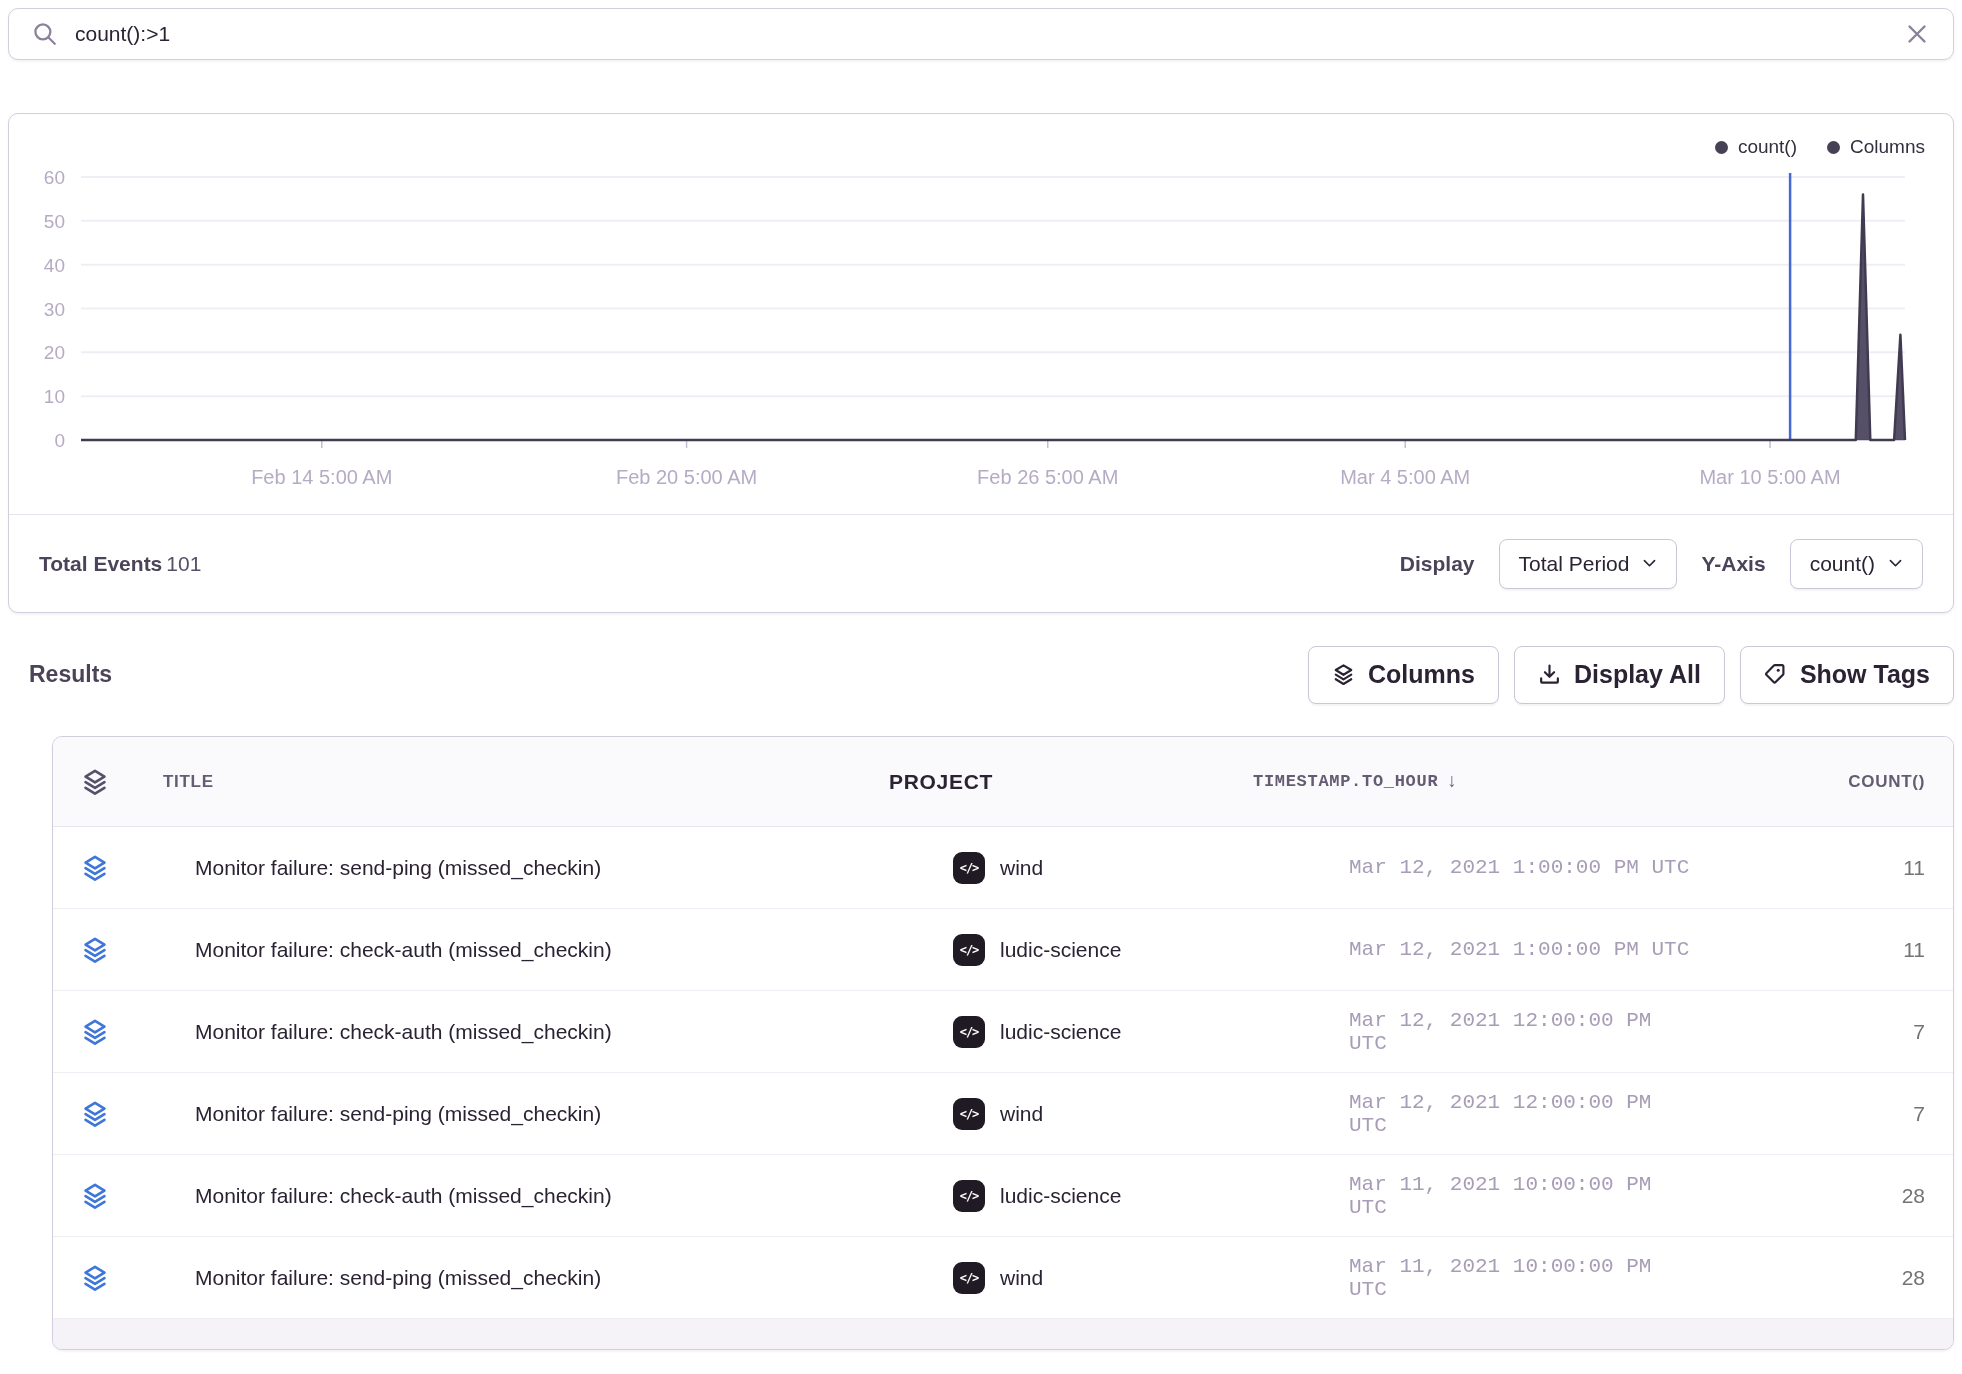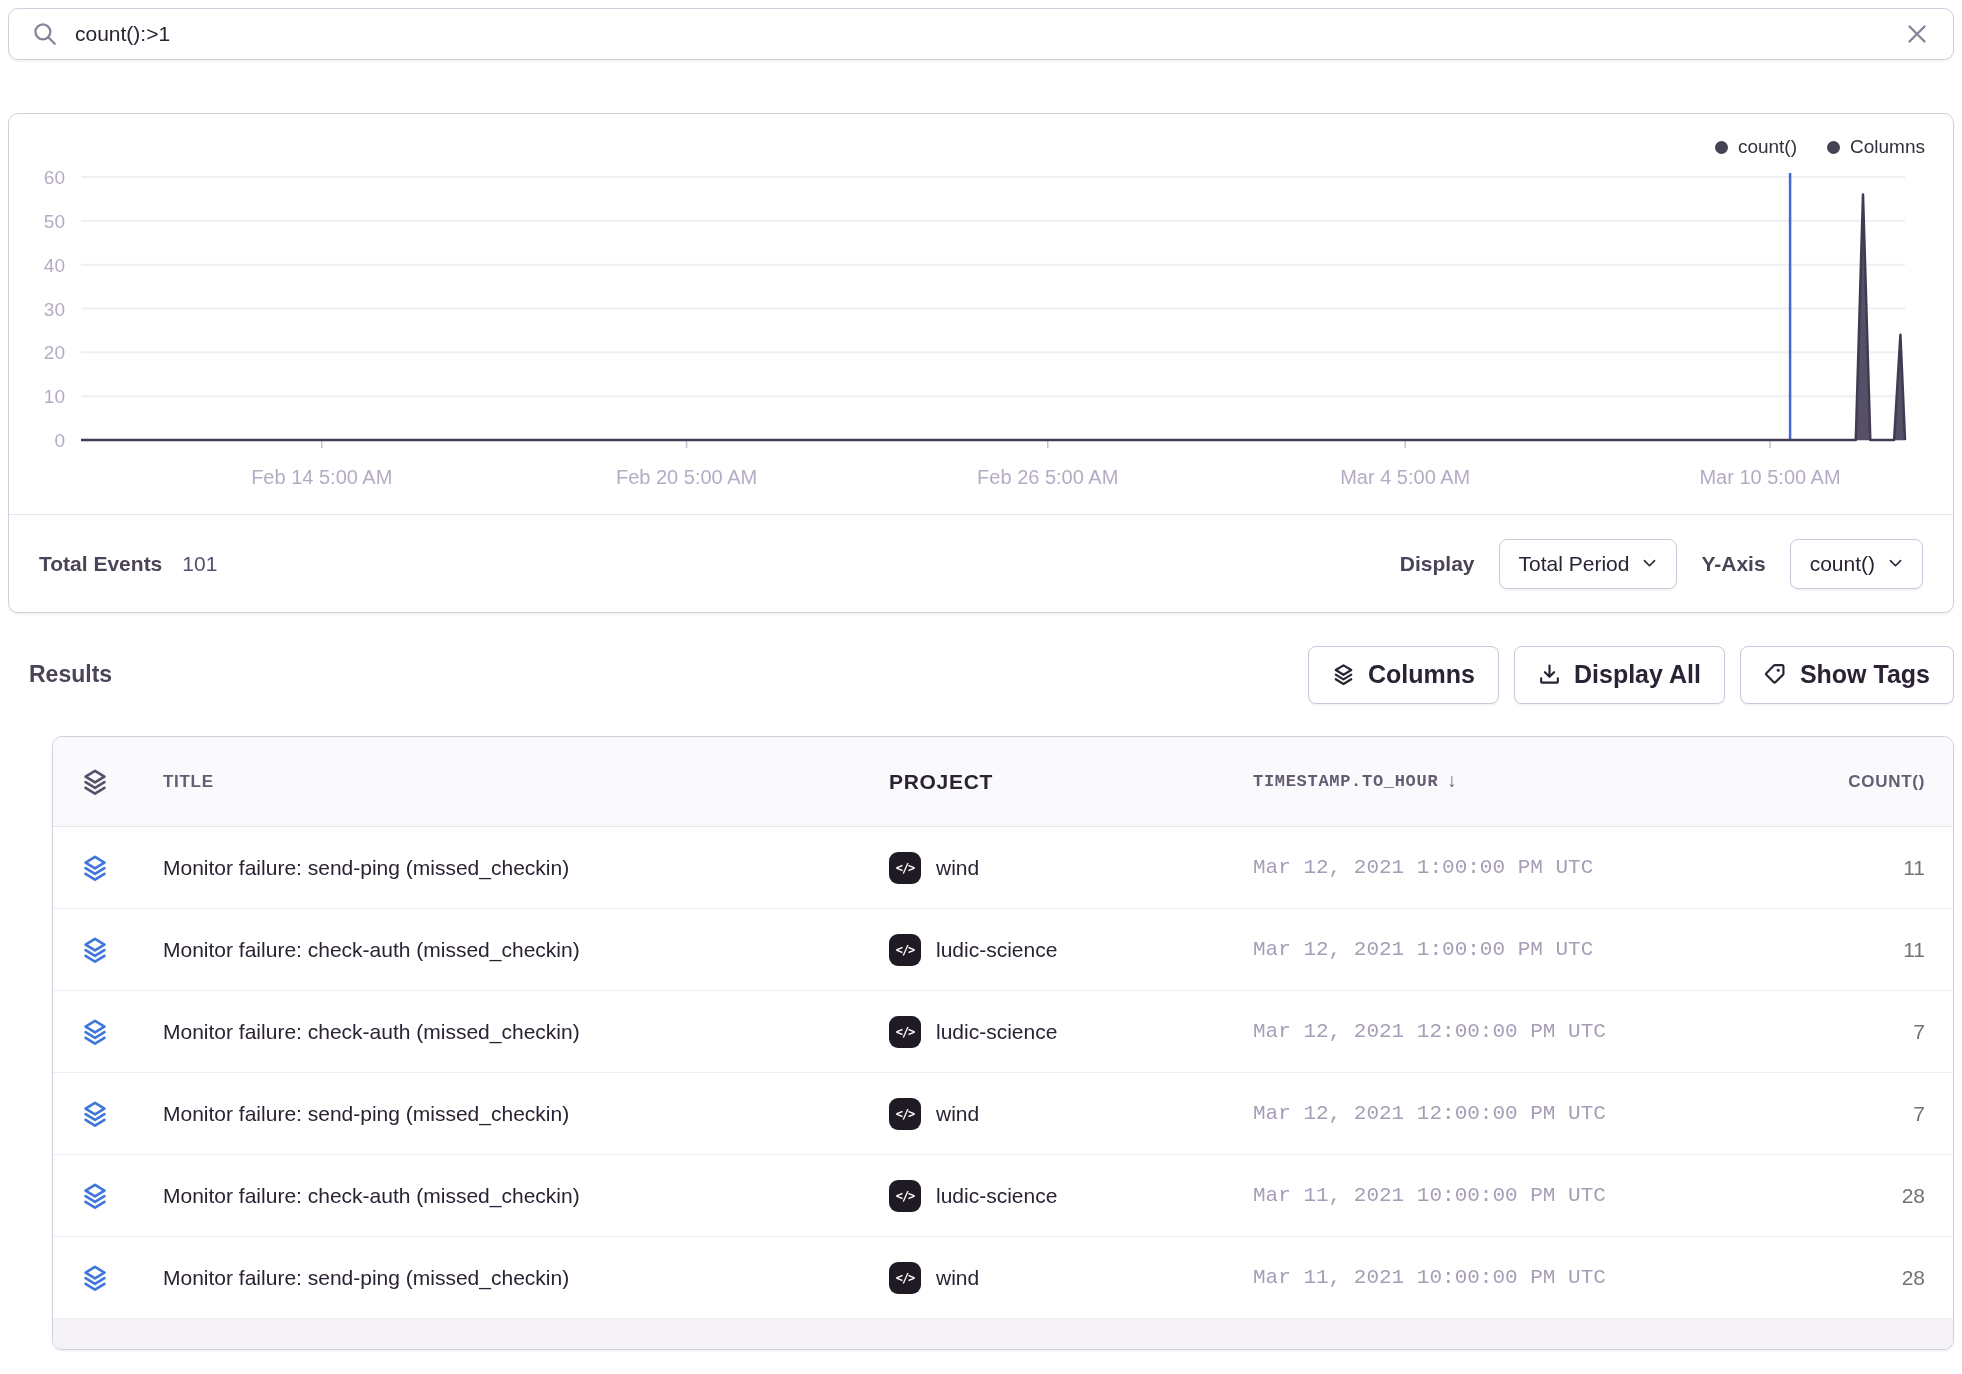--- a/index.html
+++ b/index.html
@@ -31,21 +31,21 @@
   .legend-dot { width:13px; height:13px; border-radius:50%; background:#474156; }
   #chart-svg { position:absolute; left:0; top:0; width:100%; height:404px; }
   text.ylab { font-family:"Liberation Sans",sans-serif; font-size:19px; fill:#b5abc4; text-anchor:end; }
   text.xlab { font-family:"Liberation Sans",sans-serif; font-size:20px; fill:#b5abc4; text-anchor:middle; }
 
   .chart-footer {
     position:absolute; left:0; right:0; top:400px; bottom:0;
     border-top:1.5px solid #e8e4ee;
     display:flex; align-items:center; padding:0 30px;
   }
-  .footer-left { display:flex; align-items:baseline; gap:20px; font-size:21px; }
+  .footer-left { display:flex; align-items:baseline; gap:4px; font-size:21px; }
   .flabel { font-weight:700; color:#4b4358; }
   .fvalue { color:#57506b; }
   .footer-right { margin-left:auto; display:flex; align-items:center; gap:24px; }
   .dd-label { font-size:21px; font-weight:700; color:#4b4358; }
   .dd-btn {
     display:flex; align-items:center; gap:13px;
     border:1.5px solid #cdc5d8; border-radius:8px; background:#fff;
     padding:12px 19px; font-family:inherit; font-size:21px; color:#2b2233; cursor:pointer;
     box-shadow:0 2px 1px rgba(43,34,51,.05);
   }
@@ -67,21 +67,21 @@
   #table-card { overflow:hidden; padding:0;margin-left:44px; }
   .thead, .trow {
     display:grid;
     grid-template-columns:84px 752px 364px 1fr 220px;
     align-items:center;
   }
   .thead {
     height:90px; background:#faf9fb; border-bottom:1.5px solid #e8e4ee;
     font-size:17px; font-weight:700; letter-spacing:.7px; color:#635c73;
   }
-  .trow { height:82px; border-bottom:1.5px solid #f0edf4; background:#fff; cursor:pointer; }
+  .trow { height:82px; border-bottom:1.5px solid #f0edf4; background:#fff; cursor:pointer;gap:32px; }
   .cell-icon { display:flex; justify-content:center; }
   .layers-icon { width:28px; height:28px; }
   .thead .layers-icon { color:#57506b; }
   .trow .layers-icon { color:#3f76d9; }
   .cell-title { padding-left:26px; font-size:21px; color:#2b2233; }
   .thead .cell-title { font-size:17px; color:#635c73; }
   .cell-project { display:flex; align-items:center; gap:15px; font-size:21px; color:#2b2233; }
   .proj-icon {
     width:32px; height:32px; border-radius:9px; background:#1f1a24; color:#fff;
     display:flex; align-items:center; justify-content:center;

